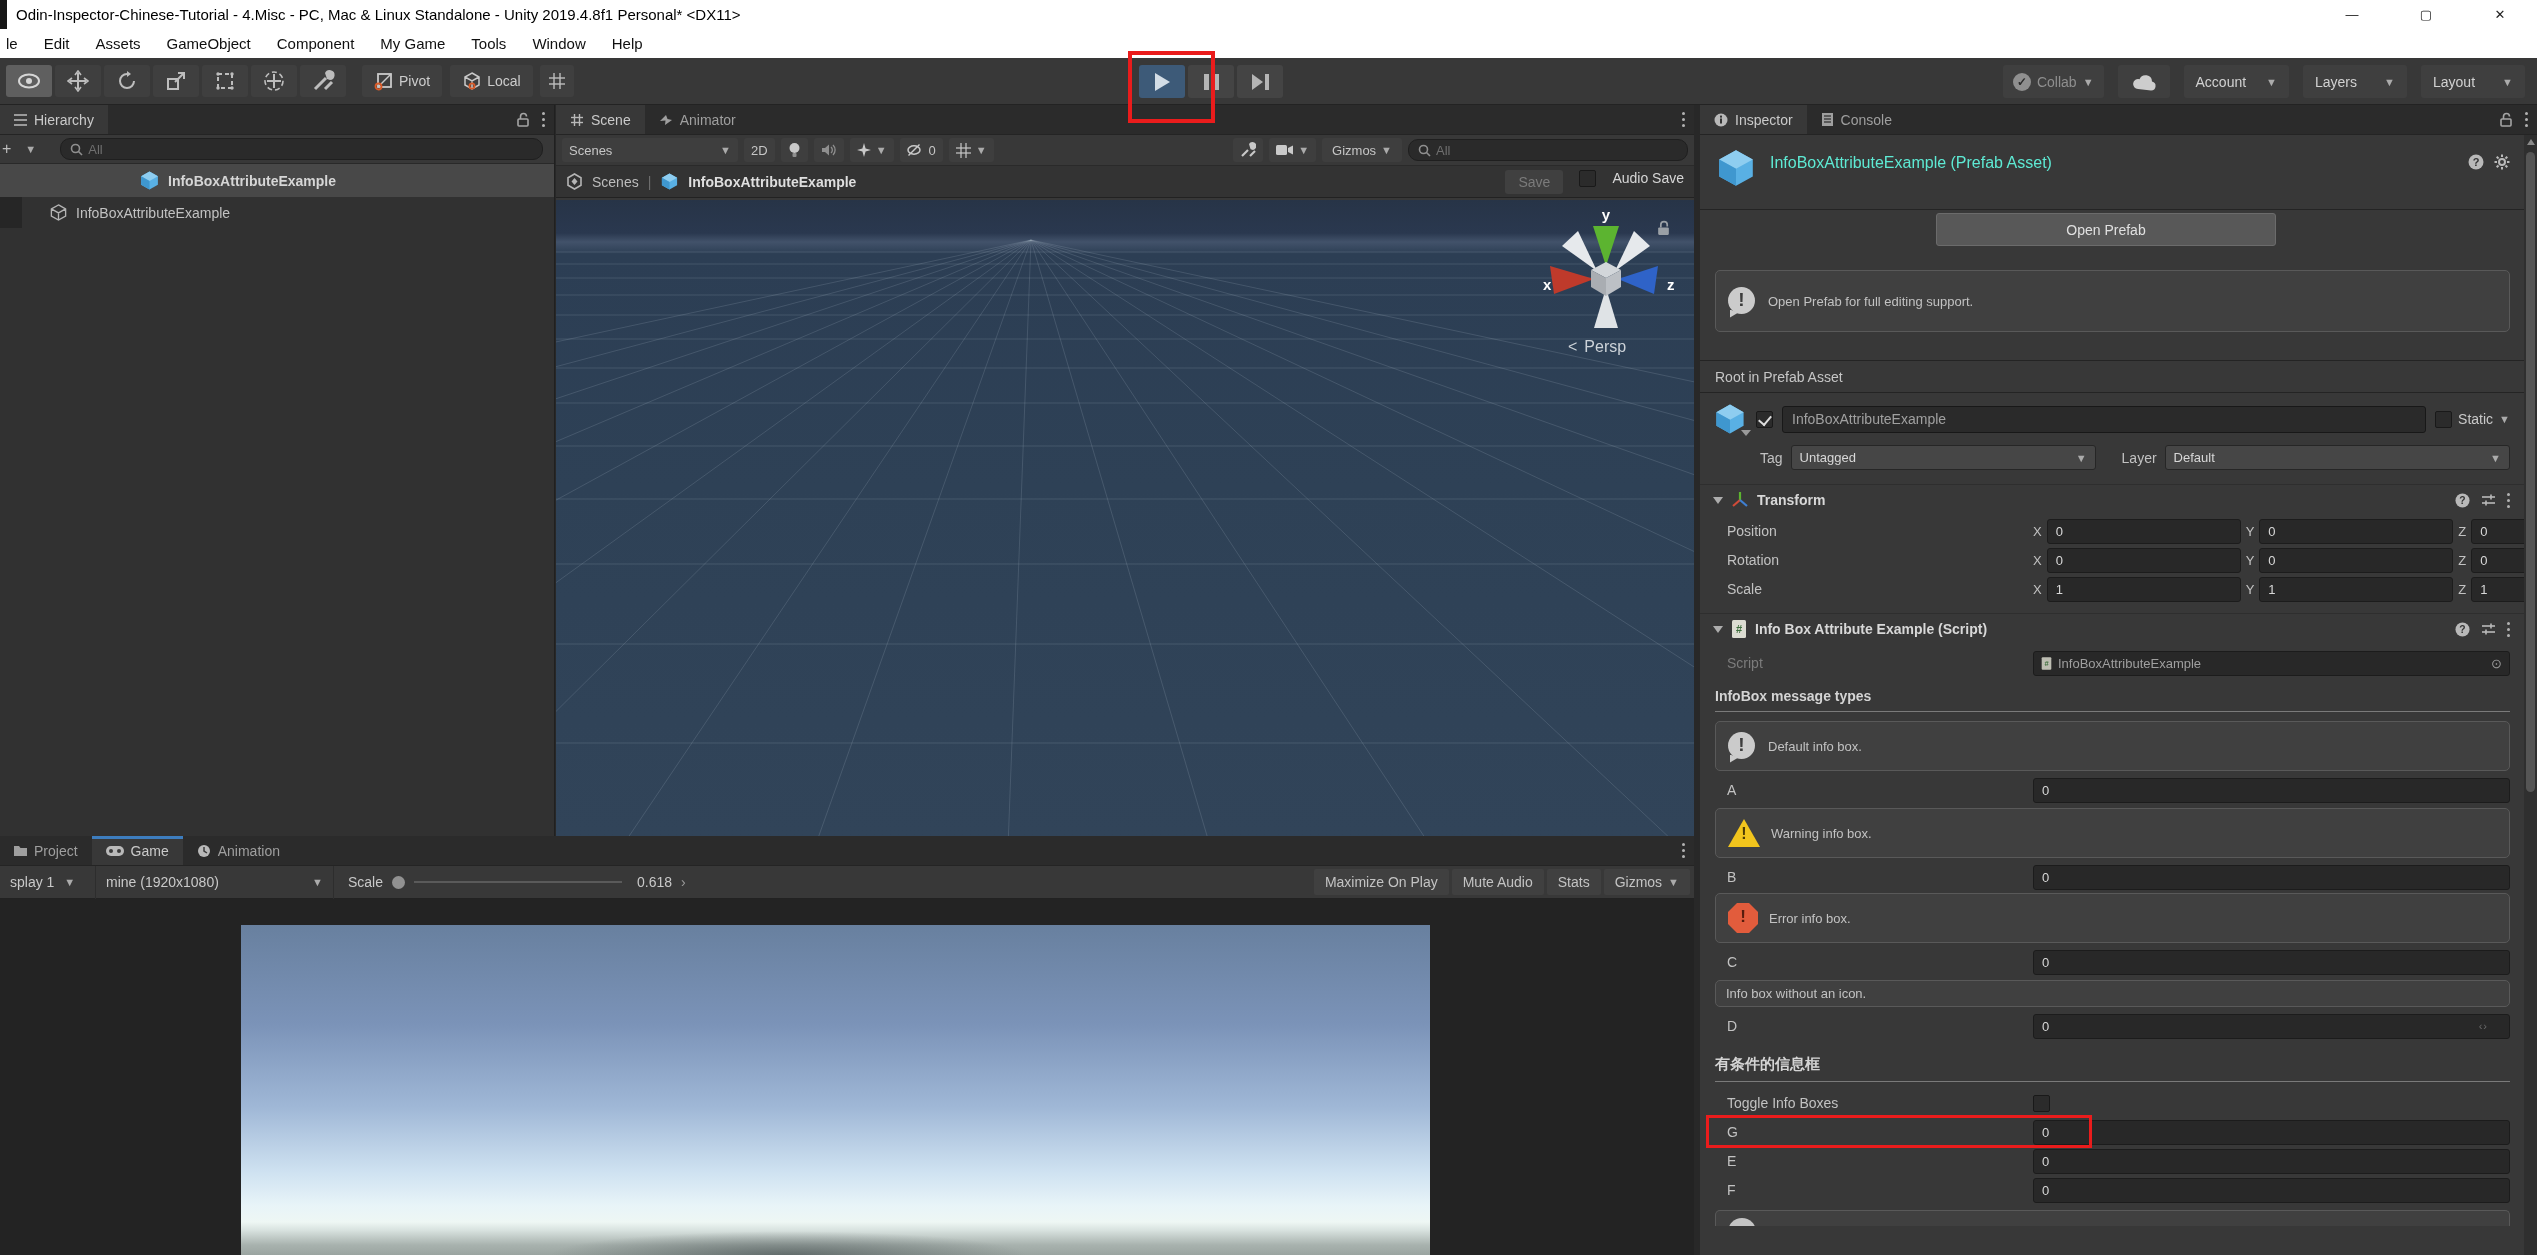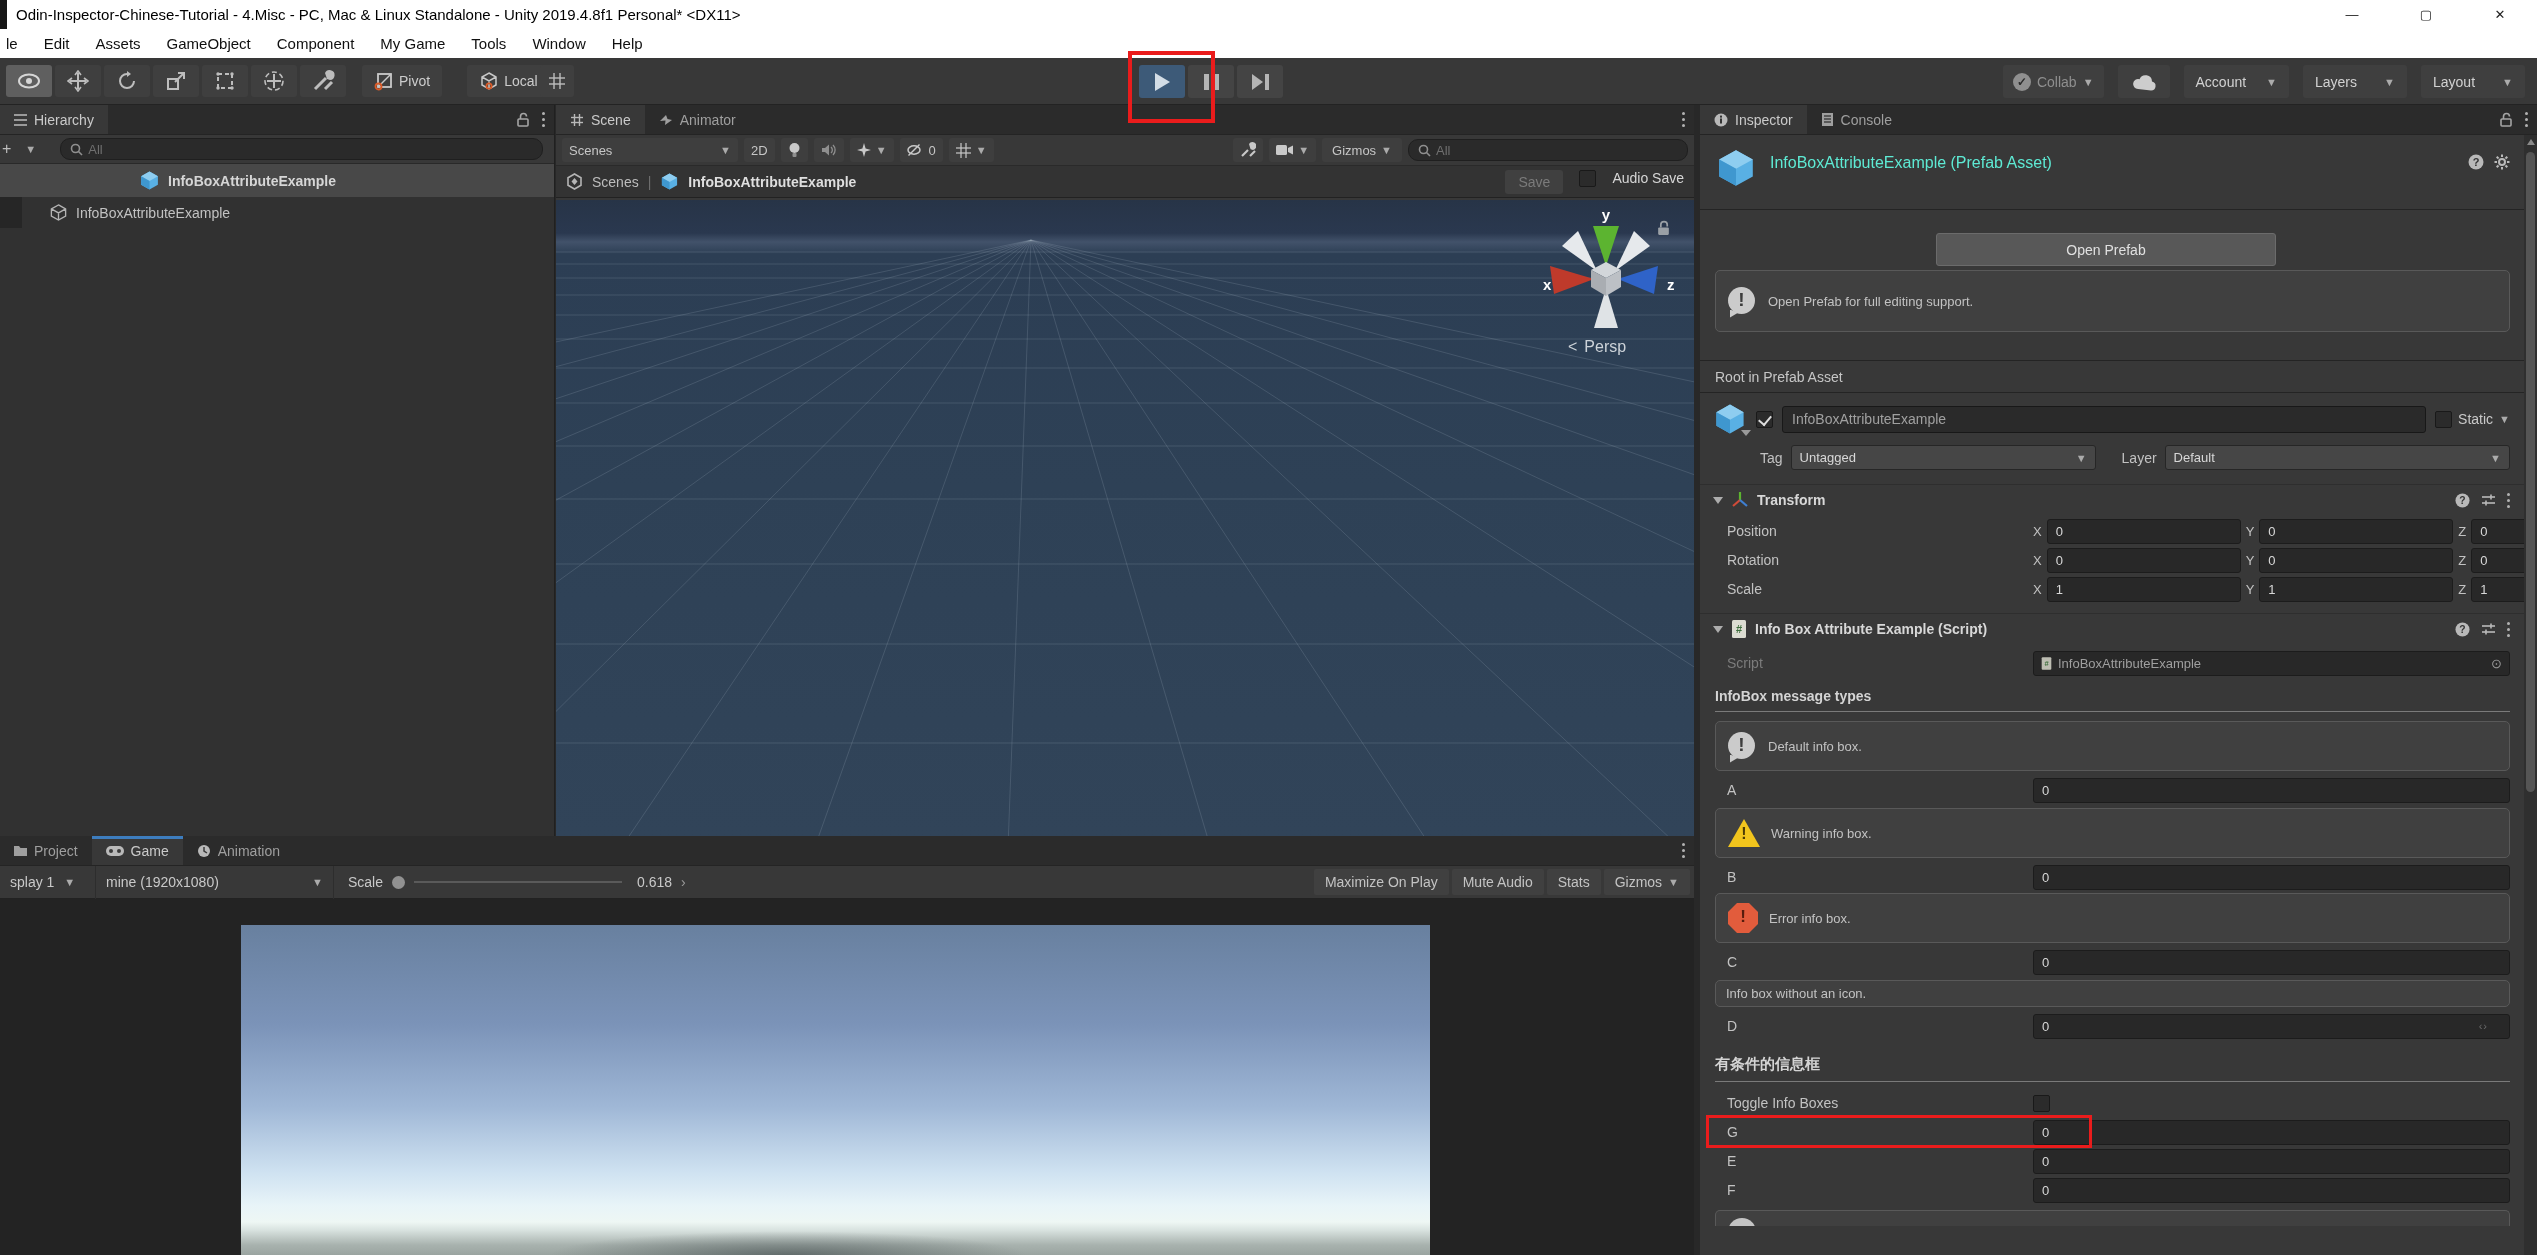--- a/index.html
+++ b/index.html
@@ -15,21 +15,21 @@
   .win-btn { width:74px; height:100%; display:flex; align-items:center; justify-content:center; color:#222; font-size:13px; }
   .menubar { position:absolute; left:0; top:29px; width:100%; height:29px; background:#fff; display:flex; align-items:center; padding-left:2px; }
   .menu-item { padding:0 13px; font-size:15px; color:#101010; }
   .menu-item:first-child { padding-left:4px; }
 
   
   .toolbar { position:absolute; left:0; top:58px; width:100%; height:47px; background:#383838; border-bottom:1px solid #232323; }
   .tools-left { position:absolute; left:6px; top:7px; display:flex; gap:3px; }
   .tool-btn { width:46px; height:32px; background:#3f3f3f; border-radius:3px; display:flex; align-items:center; justify-content:center; }
   .tool-btn.selected { background:#5f5f5f; }
-  .mode-group { position:absolute; left:362px; top:7px; display:flex; gap:25px;justify-content:flex-end; }
+  .mode-group { position:absolute; left:362px; top:7px; display:flex; gap:8px;justify-content:flex-end; }
   .mode-btn { height:32px; background:#3f3f3f; border-radius:3px; display:flex; align-items:center; gap:5px; padding:0 12px; color:#cccccc; font-size:14px; }
   .snap-btn { position:absolute; left:540px; top:7px; width:34px; height:32px; background:#3f3f3f; border-radius:3px; display:flex; align-items:center; justify-content:center; }
   .play-group { position:absolute; left:1139px; top:7px; display:flex; gap:3px; }
   .pc-btn { width:46px; height:33px; background:#444444; border-radius:3px; display:flex; align-items:center; justify-content:center; }
   .pc-btn.play-active { background:#3d5a78; }
   .tri-play { width:0; height:0; border-left:15px solid #d3dde6; border-top:9px solid transparent; border-bottom:9px solid transparent; }
   .pause-bars { display:flex; gap:5px; } .pause-bars i { width:5px; height:16px; background:#b5b5b5; }
   .step-ic { display:flex; align-items:center; gap:2px; }
   .step-ic .t { width:0;height:0;border-left:11px solid #b5b5b5;border-top:8px solid transparent;border-bottom:8px solid transparent; }
   .step-ic .b { width:4px; height:16px; background:#b5b5b5; }
@@ -98,21 +98,21 @@
   
   .inspector { left:1700px; top:105px; width:837px; height:1150px; }
   .insp-scrollbar { position:absolute; right:0; top:30px; width:13px; bottom:0; background:#2f2f2f; }
   .insp-thumb { position:absolute; left:2px; right:2px; top:17px; height:640px; background:#555; border-radius:6px; }
   .scroll-up { position:absolute; top:4px; left:3px; width:0; height:0; border-left:4px solid transparent; border-right:4px solid transparent; border-bottom:6px solid #8a8a8a; }
   .insp-body { position:absolute; left:0; top:30px; right:13px; bottom:0; overflow:hidden; }
   .insp-header { height:74px; display:flex; align-items:flex-start; padding:12px 14px 0 15px; gap:13px; }
   .insp-title { color:#5eead4; font-size:16px; margin-top:7px; }
   .insp-hicons { margin-left:auto; display:flex; gap:10px; margin-top:7px; align-items:center; }
   .openprefab-row { height:60px; position:relative; }
-  .openprefab-btn { position:absolute; left:236px; top:23px; width:340px; height:33px; background:#585858; border:1px solid #6b6b6b; border-radius:3px; color:#e0e0e0; display:flex; align-items:center; justify-content:center; font-size:14px; }
+  .openprefab-btn { position:absolute; left:236px; top:3px; width:340px; height:33px; background:#585858; border:1px solid #6b6b6b; border-radius:3px; color:#e0e0e0; display:flex; align-items:center; justify-content:center; font-size:14px; }
   .helpbox { margin:0 14px 0 15px; background:#404040; border:1px solid #595959; border-radius:5px; display:flex; align-items:center; gap:11px; padding:8px 12px; color:#c2c2c2; font-size:13px; }
   .helpbox.tall { min-height:62px; }
   .helpbox.mid { min-height:50px; }
   .helpbox.plain { min-height:27px; padding:4px 10px; }
   .bubble-ic { position:relative; width:29px; height:29px; flex:0 0 auto; }
   .bubble-ic .c { width:27px; height:27px; border-radius:50%; background:#cbcbcb; color:#3d3d3d; font-weight:bold; font-size:19px; display:flex; align-items:center; justify-content:center; }
   .bubble-ic .tail { position:absolute; left:2px; bottom:-2px; width:8px; height:8px; background:#cbcbcb; clip-path:polygon(0 100%,0 0,100% 40%); }
   .warn-ic { width:32px; height:28px; background:#f2c51d; clip-path:polygon(50% 0,100% 100%,0 100%); position:relative; flex:0 0 auto; }
   .warn-ic::after { content:"!"; position:absolute; left:0; right:0; top:6px; text-align:center; color:#4d3c05; font-weight:bold; font-size:16px; }
   .err-ic { width:30px; height:30px; background:#e25c3c; clip-path:polygon(30% 0,70% 0,100% 30%,100% 70%,70% 100%,30% 100%,0 70%,0 30%); position:relative; flex:0 0 auto; }

